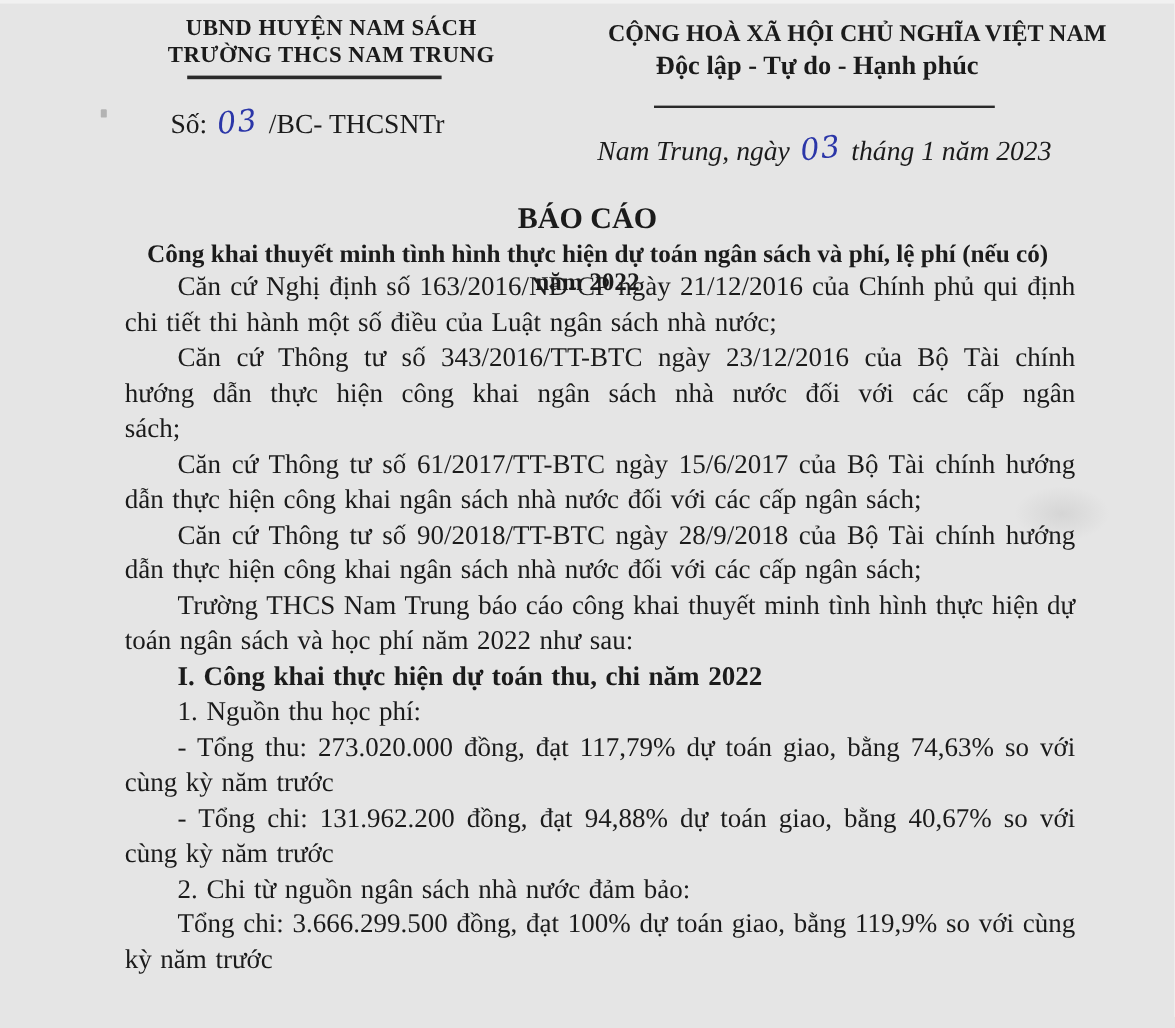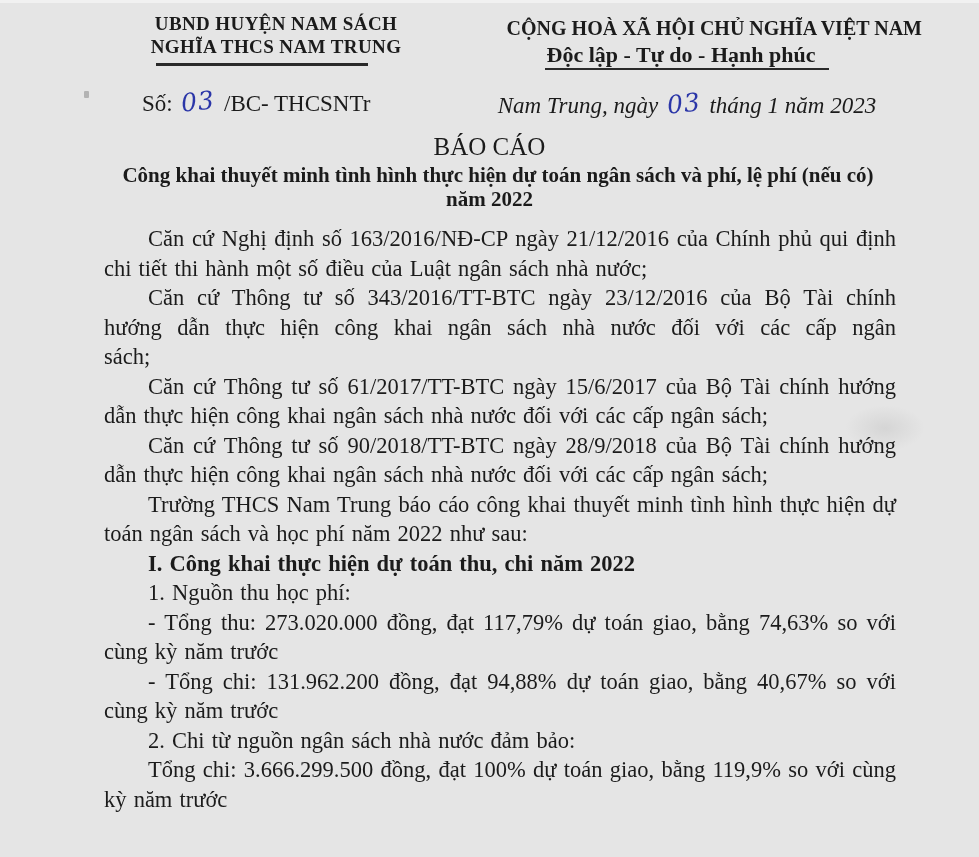--- a/index.html
+++ b/index.html
@@ -23,38 +23,38 @@
   .doc-number{margin-top:22px;text-align:left;padding-left:34px;font-size:23px;white-space:nowrap;}
 
   .header-right{
     position:absolute;top:16px;left:452px;width:470px;
     text-align:center;
   }
   .national-line{font-weight:bold;font-size:20px;line-height:24px;white-space:nowrap;text-align:right;}
   .motto-line{
     display:inline-block;margin-top:2px;
     font-weight:bold;font-size:22px;line-height:26px;white-space:nowrap;
-    border-bottom:2.5px solid #2a2a2a;padding:0 14px 0 2px;
+    border-bottom:2.5px solid #2a2a2a;padding:0 14px 20px 2px;
   }
   .date-line{margin-top:20px;font-style:italic;font-size:23px;white-space:nowrap;}
 
   .handwrite{
     color:#2b36a8;
     font-style:italic;
     font-size:25px;
     display:inline-block;
     transform:rotate(-6deg) translateY(-1px);
     font-family:"DejaVu Serif",serif;
     letter-spacing:1px;
     padding:0 3px;
   }
 
   
   .title-block{position:absolute;top:133px;left:0;width:100%;text-align:center;}
-  .title-main{font-weight:normal;font-size:25px;line-height:28px;}
+  .title-main{font-weight:bold;font-size:25px;line-height:28px;margin-top:36px;}
   .title-sub{font-weight:bold;font-size:21px;line-height:24px;margin-top:2px;padding-left:17px;}
   .title-year{font-weight:bold;font-size:21px;line-height:24px;text-align:center;}
 
   
   .body-block{
     position:absolute;top:224px;left:104px;width:792px;
     font-size:22.5px;line-height:29.5px;
     text-align:justify;word-spacing:1.5px;
   }
   .body-block p{margin:0;text-indent:44px;}
@@ -68,21 +68,21 @@
     background:radial-gradient(ellipse at center,rgba(130,130,130,.16),rgba(130,130,130,0) 70%);}
 </style>
 </head>
 <body>
 
 <div class="page">
   <div class="topstrip"></div>
 
   <div class="header-left">
     <div class="org-line">UBND HUYỆN NAM SÁCH</div>
-    <div class="org-line">NGHĨA THCS NAM TRUNG</div>
+    <div class="org-line">TRƯỜNG THCS NAM TRUNG</div>
     <div class="org-underline"></div>
     <div class="doc-number">
       <span>Số:</span>
       <span class="handwrite">03</span>
       <span>/BC- THCSNTr</span>
     </div>
   </div>
 
   <div class="header-right">
     <div class="national-line">CỘNG HOÀ XÃ HỘI CHỦ NGHĨA VIỆT NAM</div>

